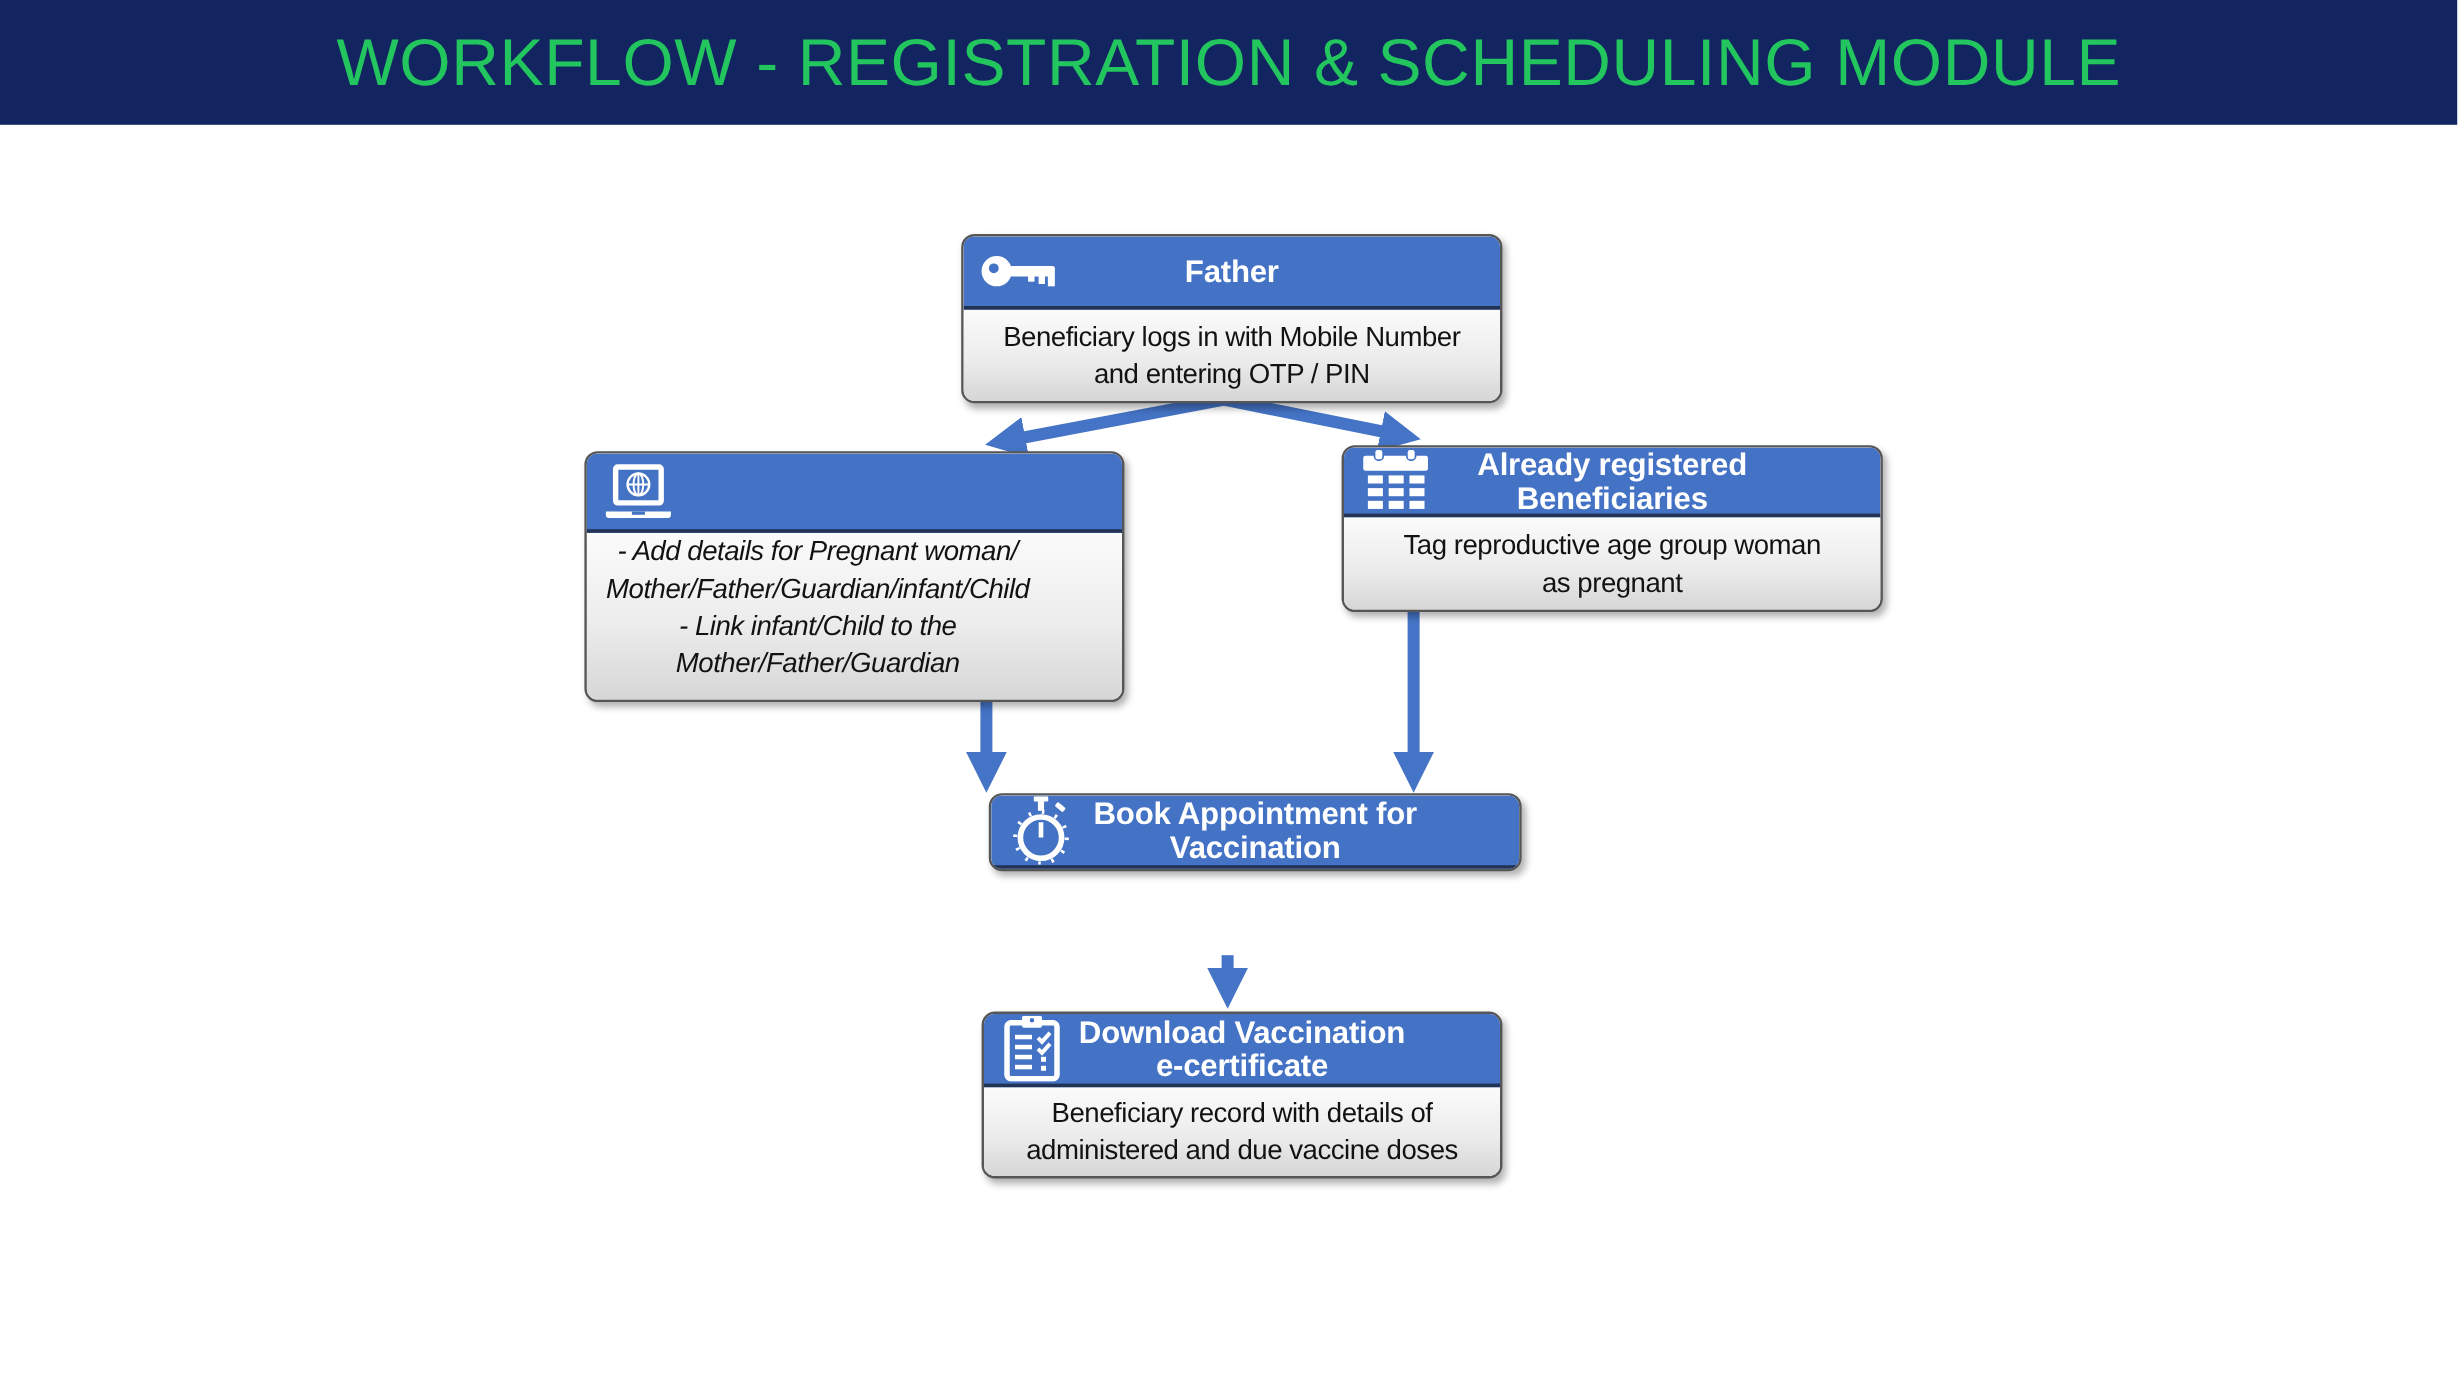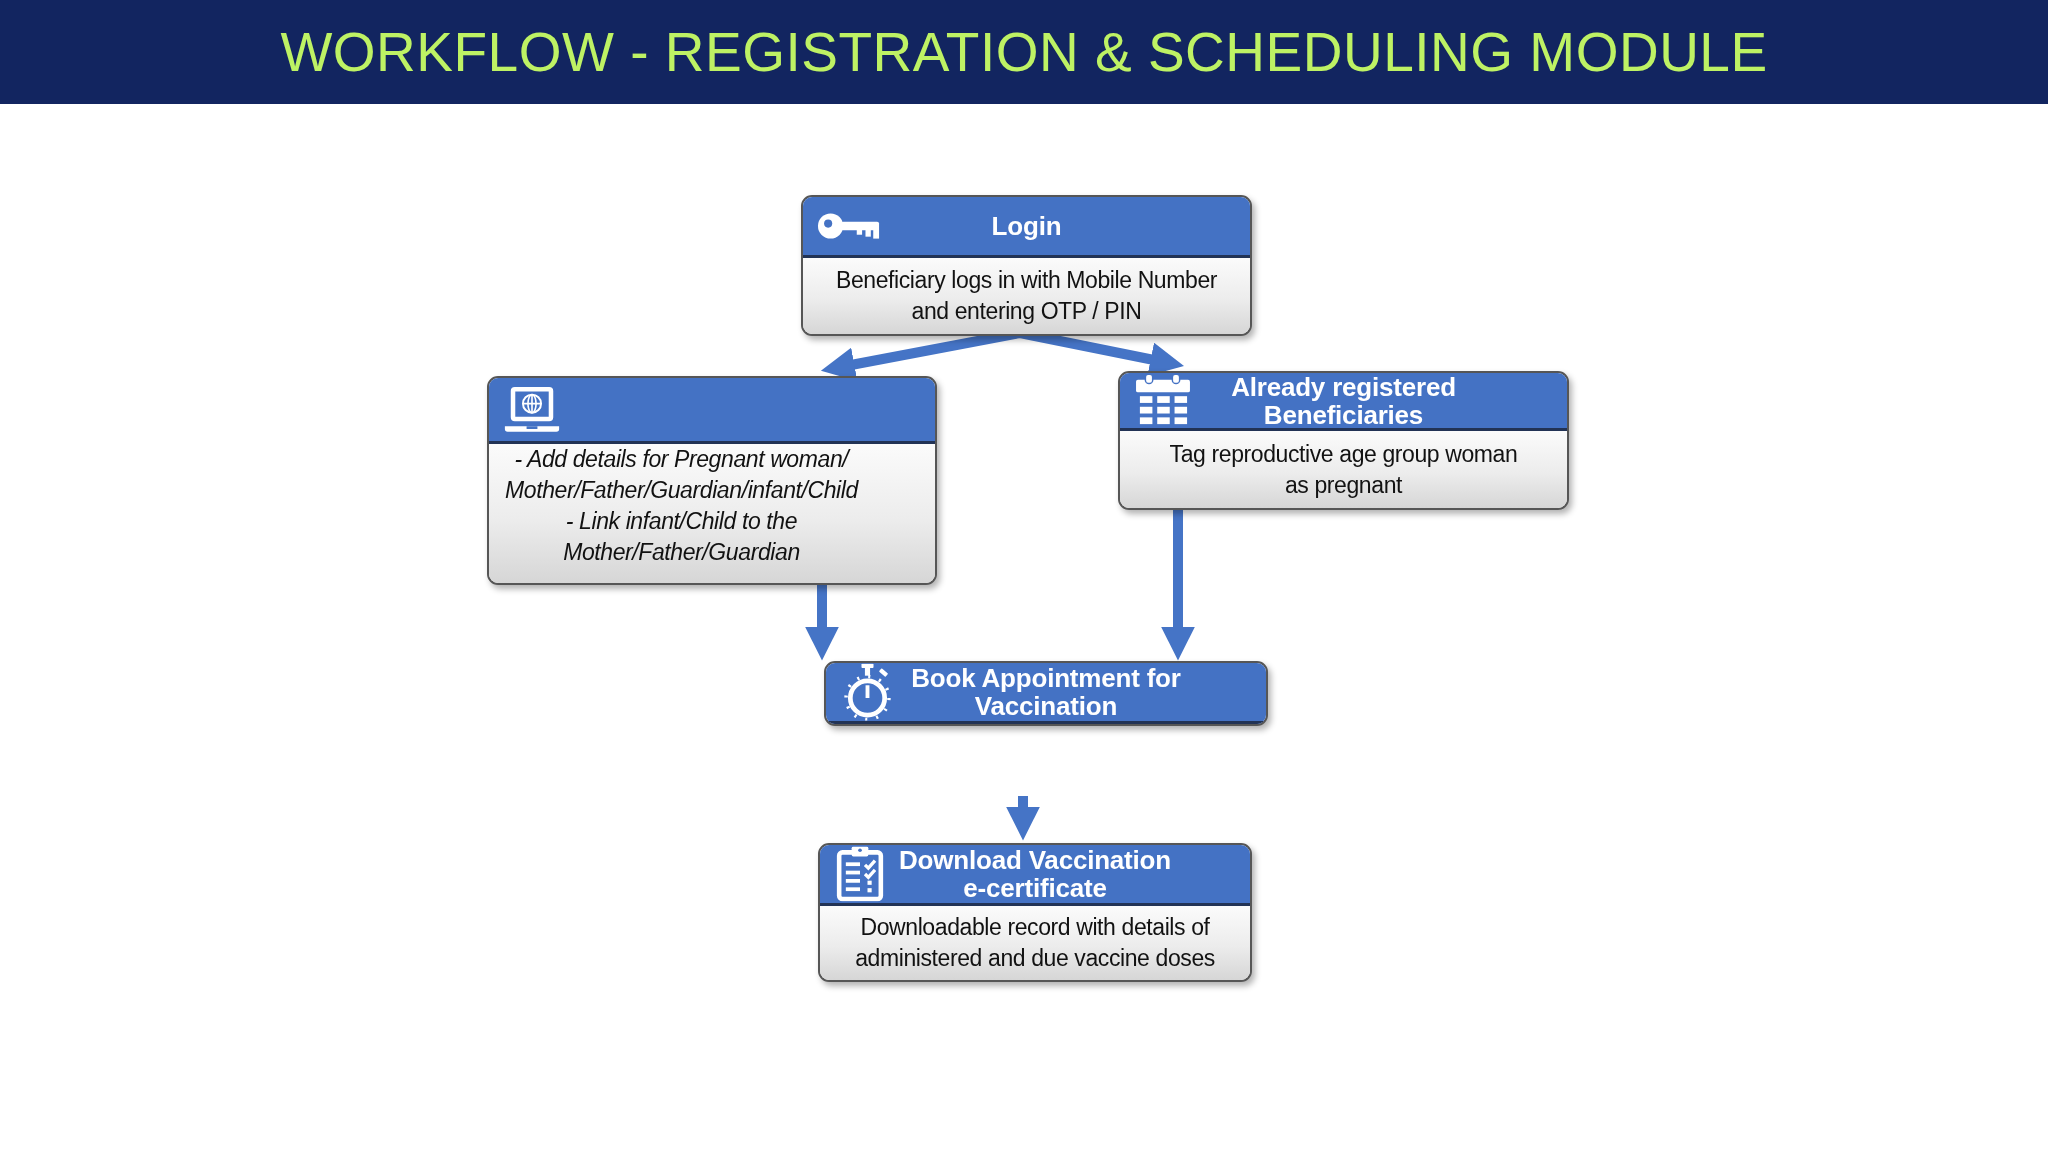--- a/index.html
+++ b/index.html
@@ -6,21 +6,21 @@
   .stage{
     position:relative;width:2048px;height:1152px;overflow:hidden;background:#ffffff;
     font-family:"Liberation Sans",sans-serif;
   }
   
   .titlebar{
     position:absolute;left:0;top:0;width:2048px;height:104px;background:#122560;
     display:flex;align-items:center;justify-content:center;
   }
   .titlebar h1{
-    margin:0;color:#bef264;font-size:55px;font-weight:400;letter-spacing:.5px;white-space:nowrap;
+    margin:0;color:#22c55e;font-size:55px;font-weight:400;letter-spacing:.5px;white-space:nowrap;
   }
   
   .arrows{position:absolute;left:0;top:0;z-index:1;pointer-events:none;}
   
   .node{
     position:absolute;z-index:2;border:2px solid #565656;border-radius:11px;overflow:hidden;
     box-shadow:3px 4px 6px rgba(0,0,0,.30);background:#fff;
   }
   .node-header{
     position:relative;background:#4472c4;border-bottom:3px solid #223355;
@@ -67,21 +67,21 @@
       <span class="icon">
         <svg width="64" height="33" viewBox="0 0 66 34">
           <circle cx="14" cy="17" r="13" fill="#fff"></circle>
           <circle cx="11.5" cy="14.5" r="4.2" fill="#4472c4"></circle>
           <rect x="25" y="12.5" width="39" height="9" rx="2" fill="#fff"></rect>
           <rect x="41" y="20" width="5.5" height="6" fill="#fff"></rect>
           <rect x="50" y="20" width="5.5" height="8" fill="#fff"></rect>
           <rect x="58" y="20" width="6" height="10" fill="#fff"></rect>
         </svg>
       </span>
-      <span class="node-title">Login</span>
+      <span class="node-title">Father</span>
     </div>
     <div class="node-body" style="height:76px">Beneficiary logs in with Mobile Number
 and entering OTP / PIN</div>
   </div>
 
   <div class="node" style="left:487px;top:376px;width:446px;">
     <div class="node-header" style="height:63px">
       <span class="icon">
         <svg width="58" height="47" viewBox="0 0 64 52">
           <rect x="11" y="3" width="42" height="33" rx="2" fill="none" stroke="#fff" stroke-width="5"></rect>
@@ -157,17 +157,17 @@
           <rect x="14" y="49" width="17" height="4.5" fill="#fff"></rect>
           <path d="M37 22 l4 4 l8 -9" stroke="#fff" stroke-width="4" fill="none"></path>
           <path d="M37 33 l4 4 l8 -9" stroke="#fff" stroke-width="4" fill="none"></path>
           <rect x="40" y="41" width="5" height="5" fill="#fff"></rect>
           <rect x="40" y="50" width="5" height="5" fill="#fff"></rect>
         </svg>
       </span>
       <span class="node-title">Download Vaccination
 e-certificate</span>
     </div>
-    <div class="node-body" style="height:74px">Downloadable record with details of
+    <div class="node-body" style="height:74px">Beneficiary record with details of
 administered and due vaccine doses</div>
   </div>
 
 </div>
 
 </body></html>

